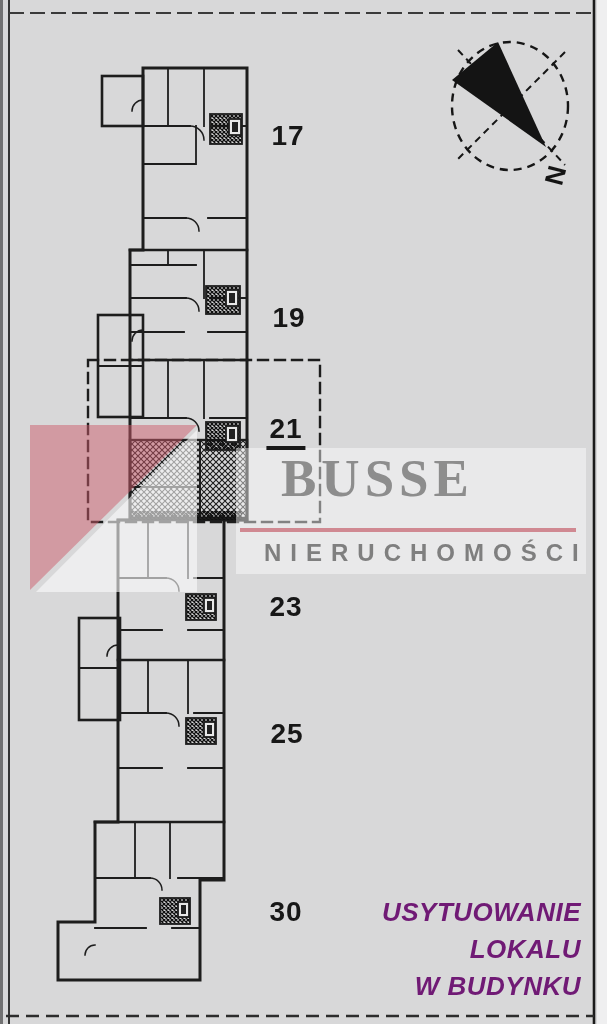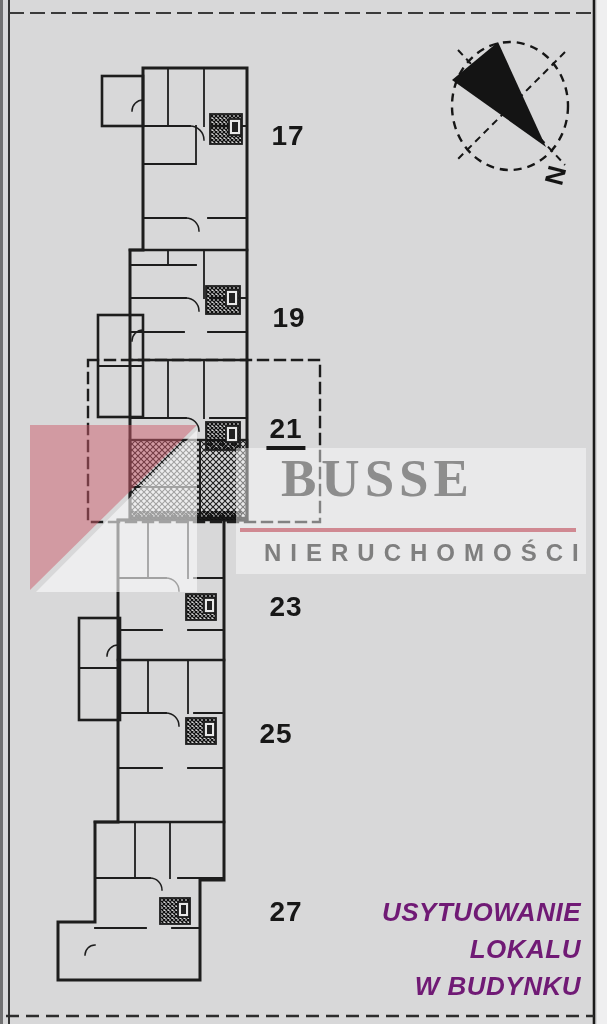--- a/index.html
+++ b/index.html
@@ -14,21 +14,21 @@
   
   .sec-label{
     position:absolute;transform:translate(-50%,-50%);
     font-weight:bold;font-size:28px;color:#171717;letter-spacing:1px;
     font-family:"Liberation Sans",sans-serif;
   }
   #sec-17{left:288px;top:136px;}
   #sec-19{left:289px;top:306px;margin-top:12px;}
   #sec-21{left:286px;top:429px;}
   #sec-23{left:286px;top:607px;}
-  #sec-25{left:276px;top:734px;text-align:right;}
+  #sec-25{left:287px;top:734px;text-align:right;}
   #sec-27{left:286px;top:912px;}
   #sec-21 span{border-bottom:4px solid #171717;padding:0 3px 2px 3px;}
   
   #brand{
     left:281px;top:452px;
     font-family:"Liberation Serif",serif;font-weight:bold;
     font-size:53px;line-height:1;letter-spacing:5px;
     color:rgba(118,118,118,0.8);white-space:nowrap;
   }
   #brand-line{
@@ -171,21 +171,21 @@
     <rect x="597" y="0" width="10" height="1024" fill="#efeff0"></rect>
     <path d="M9,13 H594" stroke="#3a3a3a" stroke-width="2.2" stroke-dasharray="15,6"></path>
     <path d="M6,1016 H594" stroke="#2c2c2c" stroke-width="2.6" stroke-dasharray="13,7"></path>
   </svg>
 
   <div class="sec-label" id="sec-17">17</div>
   <div class="sec-label" id="sec-19">19</div>
   <div class="sec-label" id="sec-21"><span>21</span></div>
   <div class="sec-label" id="sec-23">23</div>
   <div class="sec-label" id="sec-25">25</div>
-  <div class="sec-label" id="sec-27">27</div>
+  <div class="sec-label" id="sec-27">30</div>
 
   <div class="abs" id="brand">BUSSE</div>
   <div class="abs" id="brand-line"></div>
   <div class="abs" id="brand-sub">NIERUCHOMOŚCI</div>
 
   <div class="abs" id="caption">
     <div>USYTUOWANIE</div>
     <div>LOKALU</div>
     <div>W BUDYNKU</div>
   </div>

